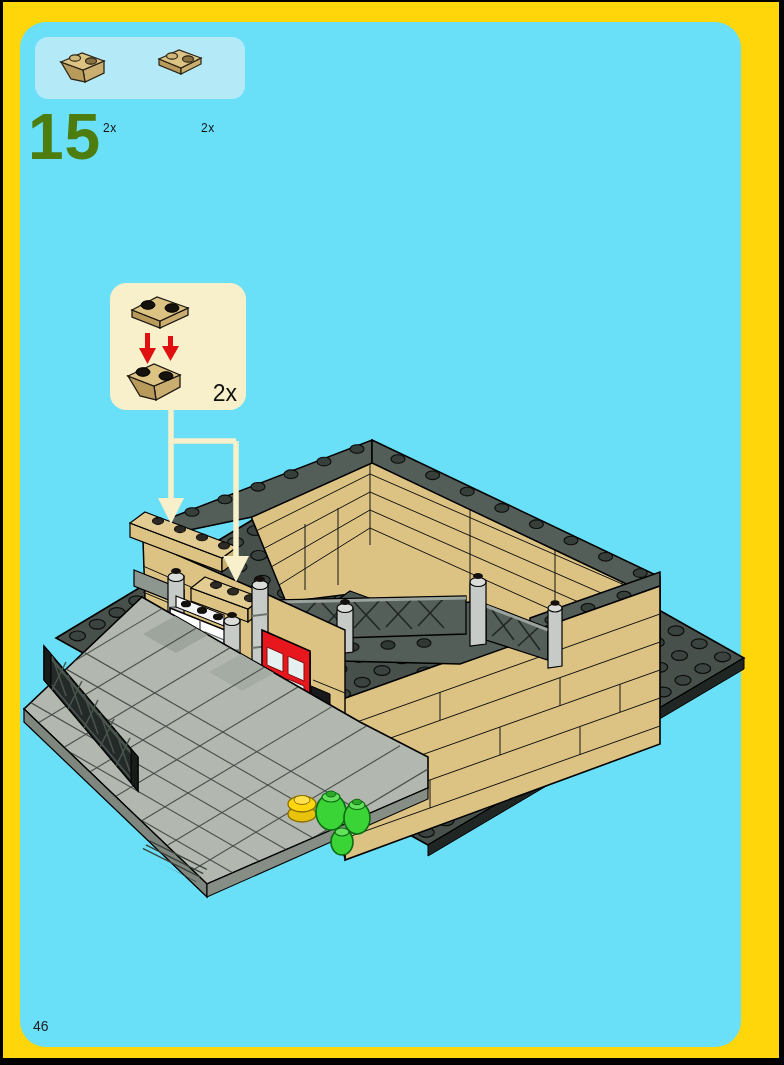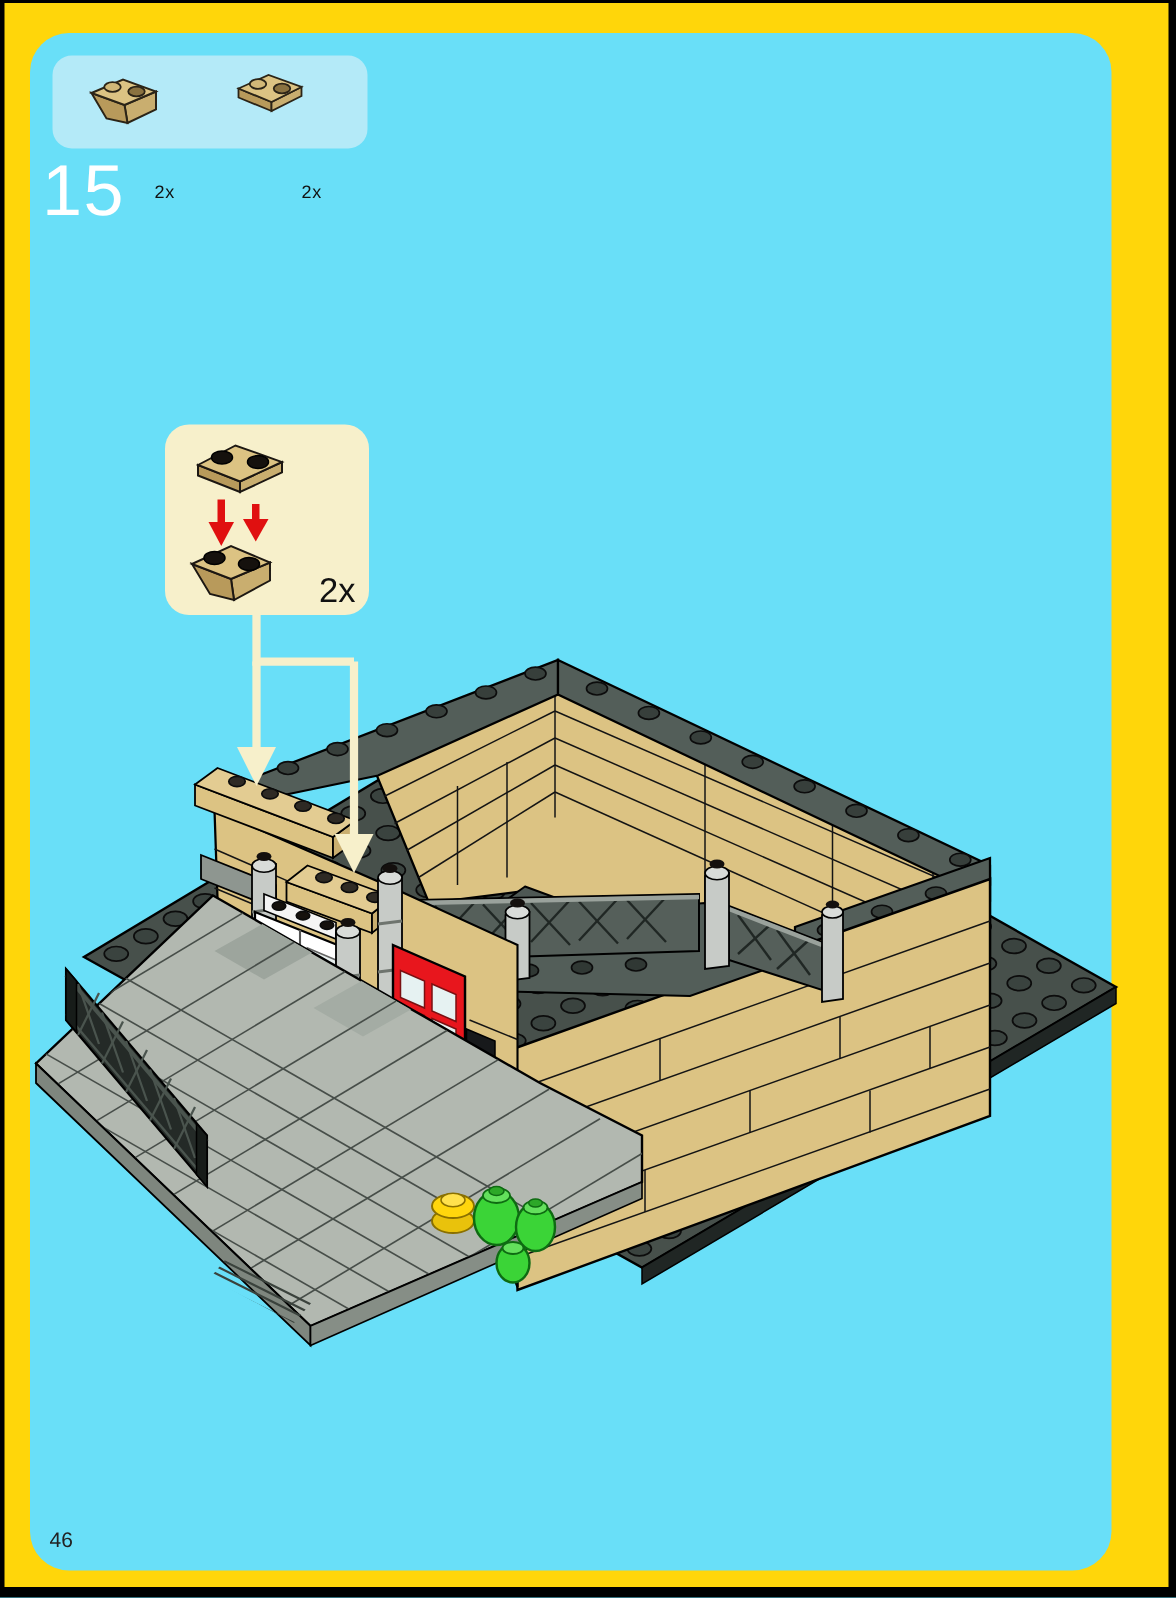--- a/index.html
+++ b/index.html
@@ -19,22 +19,22 @@
   }
   .part{position:absolute;top:8px;}
   .part-1{left:20px;}
   .part-2{left:118px;}
   .part-qty{
     position:absolute;font-size:12px;color:#111;letter-spacing:0.5px;
   }
   .qty-1{left:68px;top:84px;}
   .qty-2{left:166px;top:84px;}
   .step-number{
-    position:absolute;left:28px;top:100px;font-size:48px;color:#ffffff;
-    font-weight:400;letter-spacing:1px;
+    position:absolute;left:28px;top:100px;font-size:64px;color:#4d7c0f;
+    font-weight:700;letter-spacing:1px;
   }
   .callout{
     position:absolute;left:110px;top:283px;width:136px;height:127px;
     background:#F7F0CB;border-radius:16px;
   }
   .callout-qty{
     position:absolute;right:9px;bottom:3px;font-size:23px;color:#111;
   }
   .page-number{
     position:absolute;left:33px;top:1018px;font-size:14px;color:#222;

